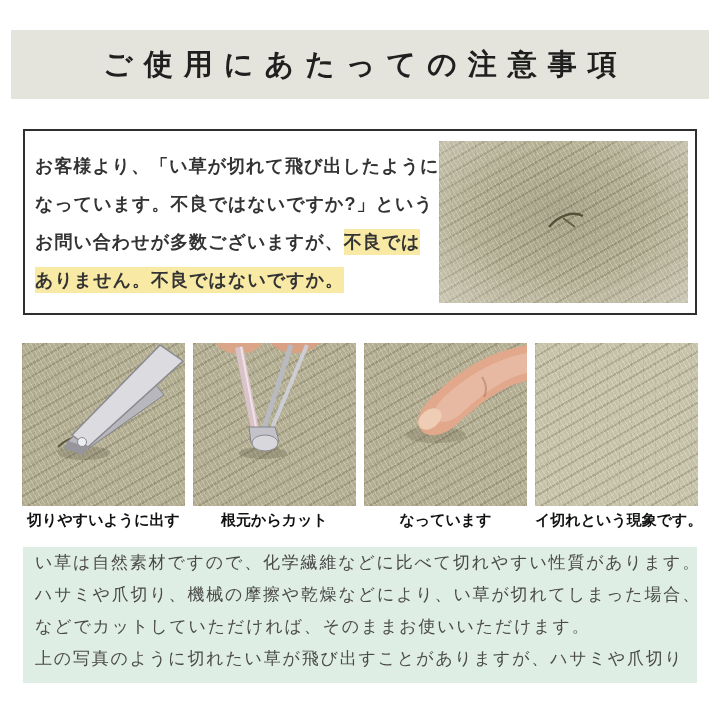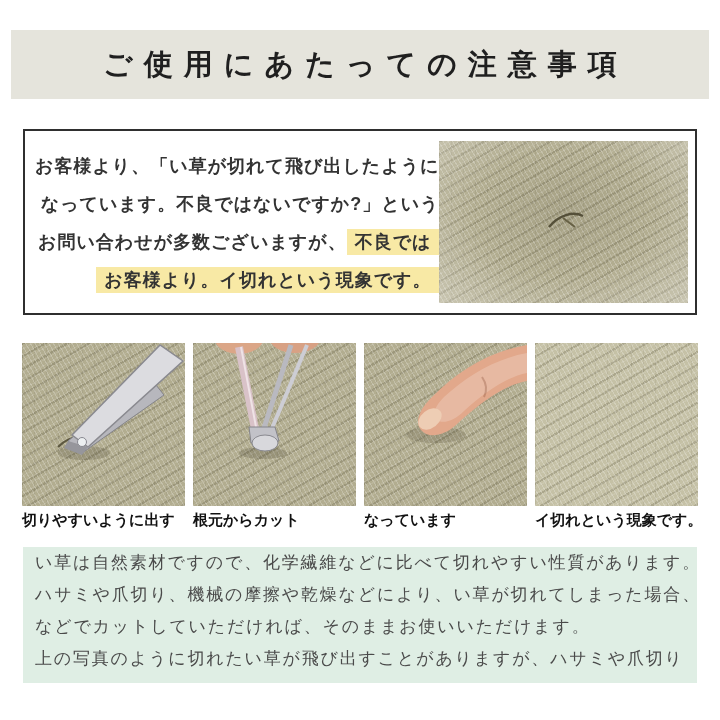--- a/index.html
+++ b/index.html
@@ -26,27 +26,26 @@
   
   .notice-box {
     position: absolute; left: 23px; top: 129px;
     width: 674px; height: 186px;
     border: 2px solid #2f2f2f; background: #ffffff;
     display: flex;
   }
   .notice-text {
     flex: 1 1 auto;
     padding: 16px 0 0 10px;
-    text-align: right;
   }
   .nline {
     font-size: 18px; line-height: 38px; letter-spacing: 1px;
     font-weight: 600; color: #333333; white-space: nowrap;
   }
-  .hl { background: #f8e9a5; padding: 3px 8px; }
+  .hl { background: #f8e9a5; padding: 3px 0; }
   .notice-photo {
     flex: 0 0 auto;
     width: 249px; height: 162px;
     margin: 10px 9px 0 0;
     position: relative;
   }
   
   .tatami {
     background-color: #b2ad90;
     background-image:
@@ -63,21 +62,21 @@
   }
   .photo-svg { position: absolute; inset: 0; width: 100%; height: 100%; }
   
   .steps {
     position: absolute; left: 22px; top: 343px;
     width: 676px; display: flex; gap: 8px;
   }
   .step { width: 163px; }
   .step-photo { position: relative; width: 163px; height: 163px; overflow: hidden; }
   .step-label {
-    margin-top: 5px; text-align: left;
+    margin-top: 5px; text-align: center;
     font-size: 15px; font-weight: bold; color: #111111;
     letter-spacing: 0px; white-space: nowrap;
   }
   
   .footer-box {
     position: absolute; left: 23px; top: 547px;
     width: 674px; height: 136px;
     background: #dfeee4;
     padding: 0 0 0 12px;
   }
@@ -93,21 +92,21 @@
 
   <div class="banner">
     <h1>ご使用にあたっての注意事項</h1>
   </div>
 
   <div class="notice-box">
     <div class="notice-text">
       <div class="nline"><span>お客様より、「い草が切れて飛び出したように</span></div>
       <div class="nline"><span>なっています。不良ではないですか?」という</span></div>
       <div class="nline"><span>お問い合わせが多数ございますが、</span><span class="hl">不良では</span></div>
-      <div class="nline"><span class="hl">お客様より。イ切れという現象です。</span></div>
+      <div class="nline"><span class="hl">ありません。不良ではないですか。</span></div>
     </div>
     <div class="notice-photo tatami vignette">
       <svg class="photo-svg" viewBox="0 0 249 162">
         <path d="M110,86 C120,74 134,70 144,75" stroke="#57523b" stroke-width="2.5" fill="none"></path>
         <path d="M124,77 l12,9" stroke="#6b6548" stroke-width="2" fill="none"></path>
       </svg>
     </div>
   </div>
 
   <div class="steps">

